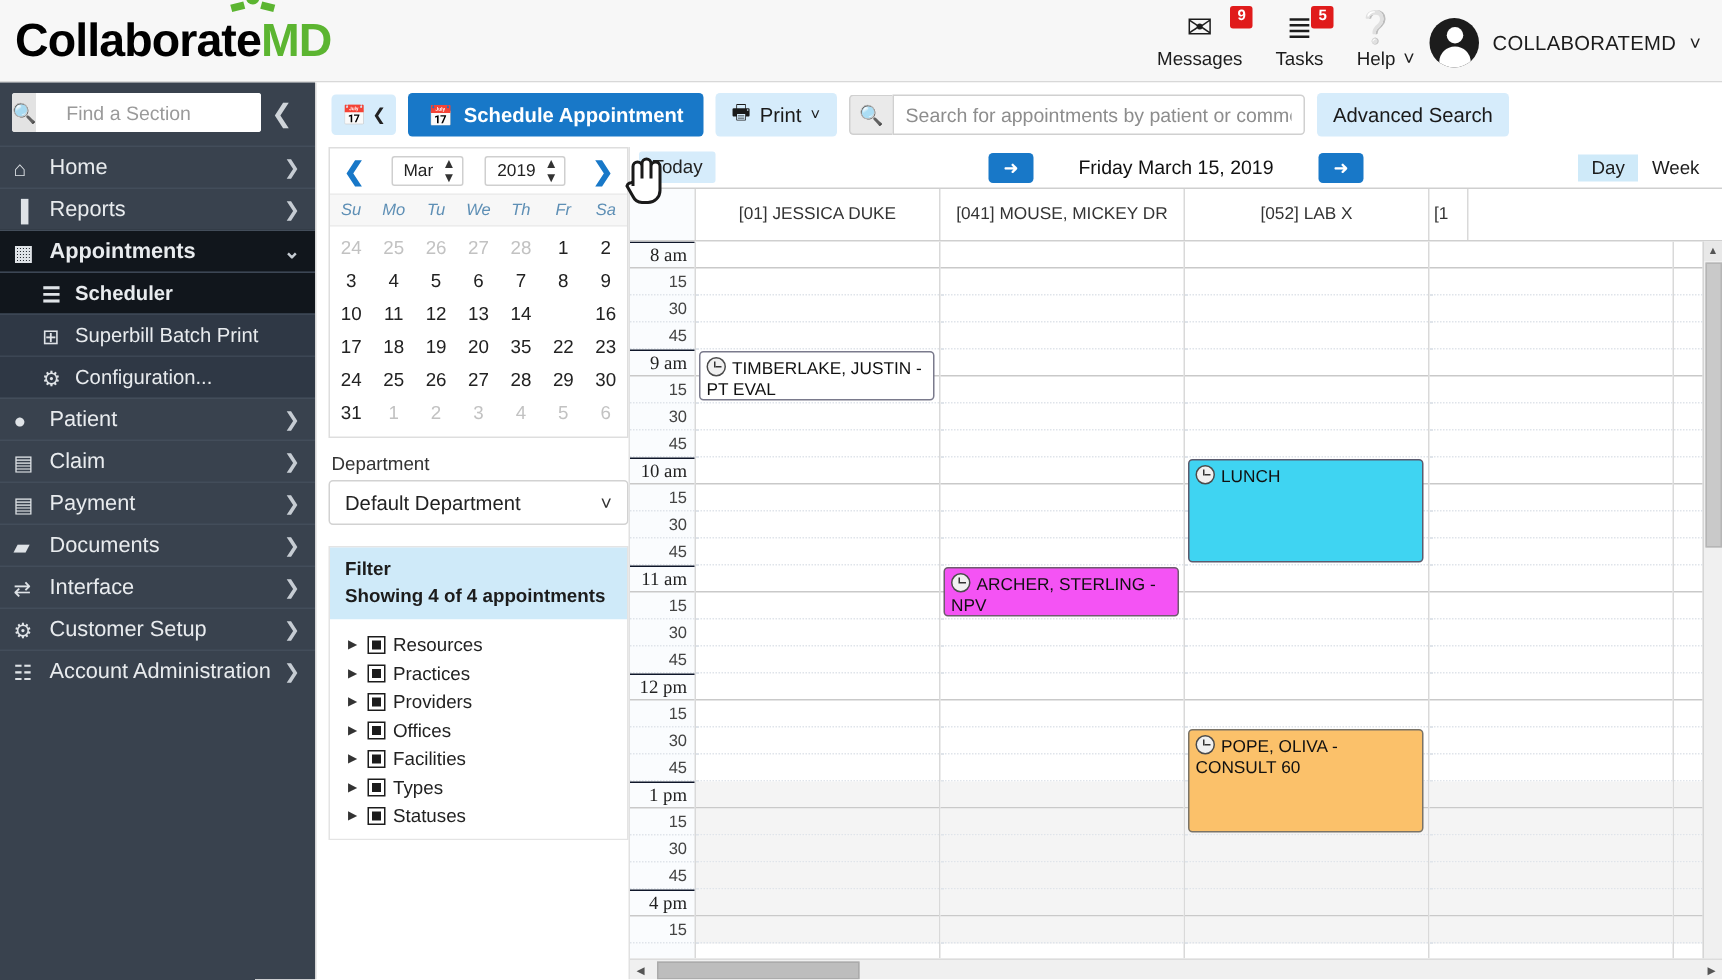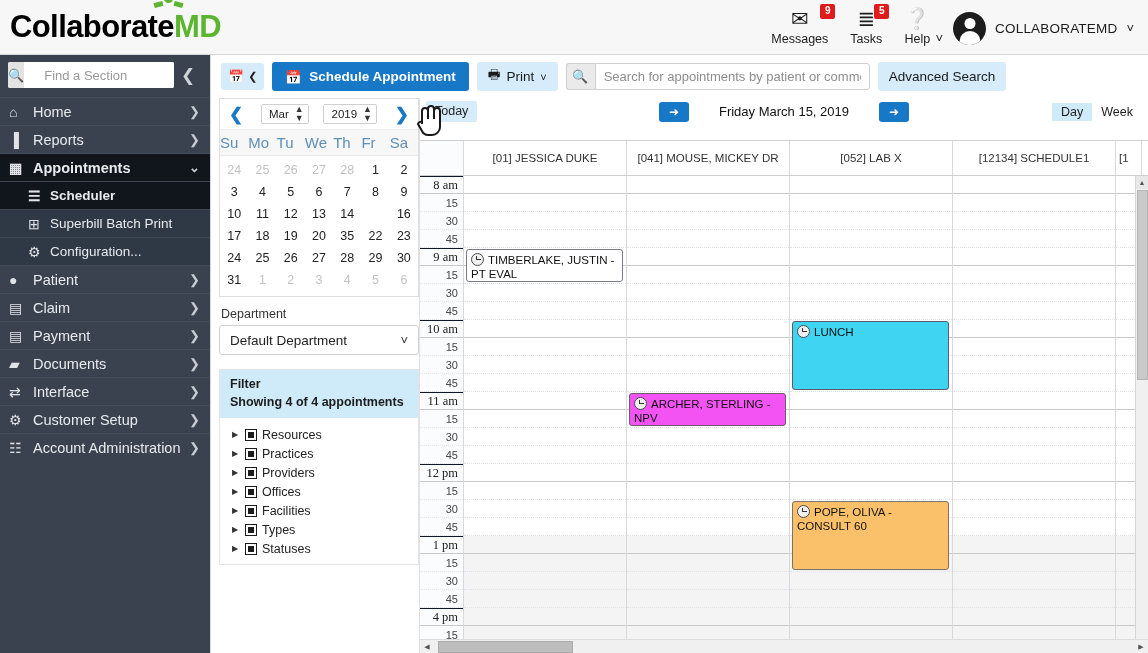--- a/index.html
+++ b/index.html
@@ -182,21 +182,21 @@
     border: 1px solid #cfcfcf; border-radius: 2px;
     height: 20px; padding: 0 4px 0 7px; font-size: 11.5px; color: #222;
     background: #fff; cursor: pointer;
   }
   .mc-sel .spin { font-size: 9px; line-height: 9px; color: #333; }
   .mc-dow {
     display: grid; grid-template-columns: repeat(7, 1fr);
     background: #f7f7f7; border-top: 1px solid #ececec; border-bottom: 1px solid #ececec;
   }
   .mc-dow div {
-    font-size: 15px; 
+    text-align: center; font-size: 11px; font-style: italic;
     color: #5e8fb5; padding: 4px 0;
   }
   .mc-grid { display: grid; grid-template-columns: repeat(7, 1fr); padding: 3px 0 5px 0; }
   .mc-grid div {
     text-align: center; font-size: 12.5px; color: #222;
     padding: 4px 0; cursor: pointer;
   }
   .mc-grid div.dim { color: #c2c2c2; }
   .mc-grid div.today {
     position: relative; color: #fff; font-weight: bold;
@@ -259,21 +259,21 @@
   }
   .datetitle { font-size: 13px; color: #111; }
   .dwtoggle { position: absolute; right: 6px; display: flex; }
   .dwtoggle div {
     font-size: 12.5px; padding: 2px 9px; cursor: pointer; color: #1c1c1c;
   }
   .dwtoggle div.on { background: #cfeaf9; }
 
   .gridwrap {
     position: absolute; left: 0; right: 0; top: 27px; bottom: 0;
-    border-top: 1px solid #cfcfcf; overflow: hidden; margin-top: 15px;
+    border-top: 1px solid #cfcfcf; overflow: hidden;
   }
   .colhead {
     display: flex; height: 35px; border-bottom: 1px solid #cfcfcf; background: #fff;
   }
   .colhead .timecorner { width: 44px; border-right: 1px solid #d9d9d9; background: #fafcfe; }
   .colhead .ch {
     flex: 0 0 163px; border-right: 1px solid #d9d9d9;
     display: flex; align-items: center; justify-content: center;
     font-size: 11.5px; color: #333;
   }
@@ -625,21 +625,20 @@
           <div>Week</div>
         </div>
       </div>
 
       <div class="gridwrap">
         <div class="colhead" id="colhead">
           <div class="timecorner"></div>
         <div class="ch">[01] JESSICA DUKE</div>
             <div class="ch">[041] MOUSE, MICKEY DR</div>
             <div class="ch">[052] LAB X</div>
-            <div class="ch">[12134] SCHEDULE1</div>
             <div class="ch partial">[1</div>
           </div>
         <div class="bodywrap">
           <div class="gridbody" id="gridbody">
             <div class="timecol" id="timecol">
                 <div class="trow hour hourtop">8 am</div>
                 <div class="trow">15</div>
                 <div class="trow">30</div>
                 <div class="trow">45</div>
                 <div class="trow hour hourtop">9 am</div>

